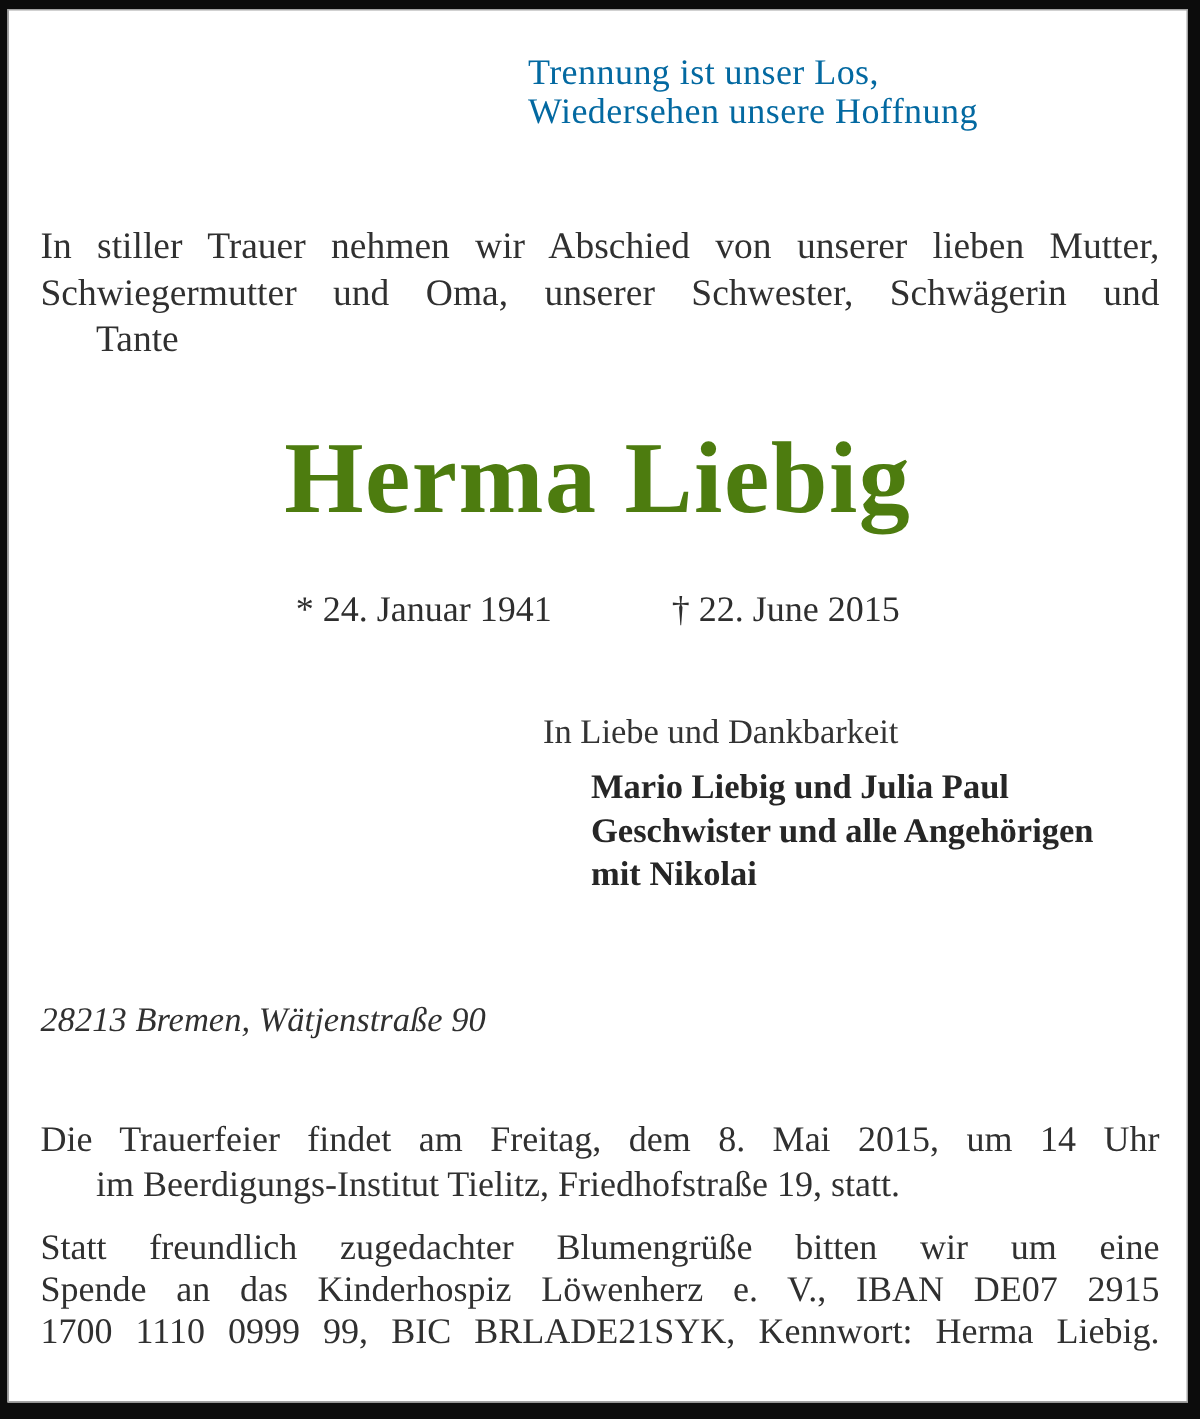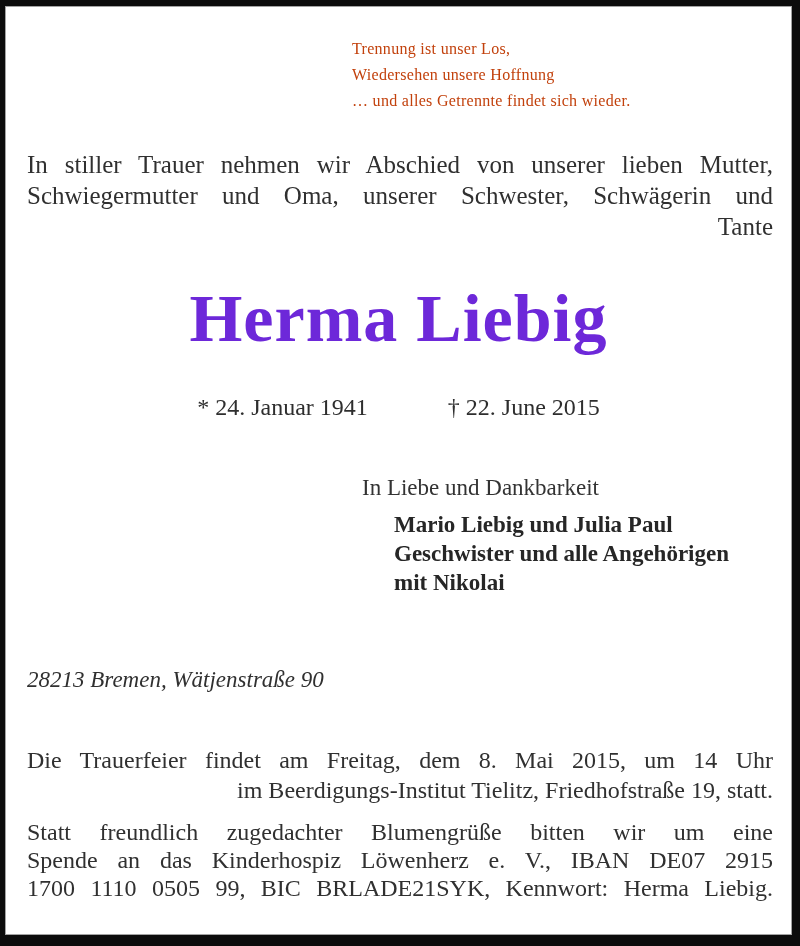--- a/index.html
+++ b/index.html
@@ -22,47 +22,47 @@
     background: #ffffff;
     border: 1px solid #a3a3a3;
     color: #2c2c2c;
   }
   .abs { position: absolute; }
 
   
   .epigraph {
     left: 346px; top: 29px;
     width: 430px;
-    font-size: 16px; line-height: 26px;
-    color: #c2410c;
+    font-size: 24px; line-height: 26px;
+    color: #0369a1;
     letter-spacing: 0.3px;
   }
 
   
   .bodypara {
     left: 21px;
     width: 746px;
     font-size: 24px;
     color: #303030;
   }
   .intro    { top: 142px; line-height: 31px; font-size: 25px; }
   .funeral  { top: 738px; line-height: 30px; }
   .donation { top: 811px; line-height: 28px; }
 
   .jl { text-align: justify; text-align-last: justify; }
-  .ll { text-align: right; }
+  .ll { text-align: left; margin-left: 37px; }
 
   
   .deceased-name {
     left: 0; top: 272px;
     width: 100%;
     text-align: center;
     font-size: 68px;
     font-weight: bold;
-    color: #6d28d9;
+    color: #4d7c0f;
     letter-spacing: 1px;
   }
   .maiden-name {
     left: 0; top: 359px;
     width: 100%;
     text-align: center;
     font-size: 22px;
     letter-spacing: 2.5px;
     color: #333333;
   }
@@ -101,21 +101,20 @@
 </style>
 </head>
 <body>
 
 <div class="page">
   <div class="paper">
 
     <div class="abs epigraph">
       <div>Trennung ist unser Los,</div>
       <div>Wiedersehen unsere Hoffnung</div>
-      <div>… und alles Getrennte findet sich wieder.</div>
     </div>
 
     <div class="abs bodypara intro">
       <div class="jl">In stiller Trauer nehmen wir Abschied von unserer lieben Mutter,</div>
       <div class="jl">Schwiegermutter und Oma, unserer Schwester, Schwägerin und</div>
       <div class="ll">Tante</div>
     </div>
 
     <div class="abs deceased-name">Herma Liebig</div>
     <div class="abs life-dates">
@@ -133,17 +132,17 @@
     <div class="abs address">28213 Bremen, Wätjenstraße 90</div>
 
     <div class="abs bodypara funeral">
       <div class="jl">Die Trauerfeier findet am Freitag, dem 8. Mai 2015, um 14 Uhr</div>
       <div class="ll">im Beerdigungs-Institut Tielitz, Friedhofstraße 19, statt.</div>
     </div>
 
     <div class="abs bodypara donation">
       <div class="jl">Statt freundlich zugedachter Blumengrüße bitten wir um eine</div>
       <div class="jl">Spende an das Kinderhospiz Löwenherz e. V., IBAN DE07 2915</div>
-      <div class="jl">1700 1110 0505 99, BIC BRLADE21SYK, Kennwort: Herma Liebig.</div>
+      <div class="jl">1700 1110 0999 99, BIC BRLADE21SYK, Kennwort: Herma Liebig.</div>
     </div>
 
   </div>
 </div>
 
 </body></html>

